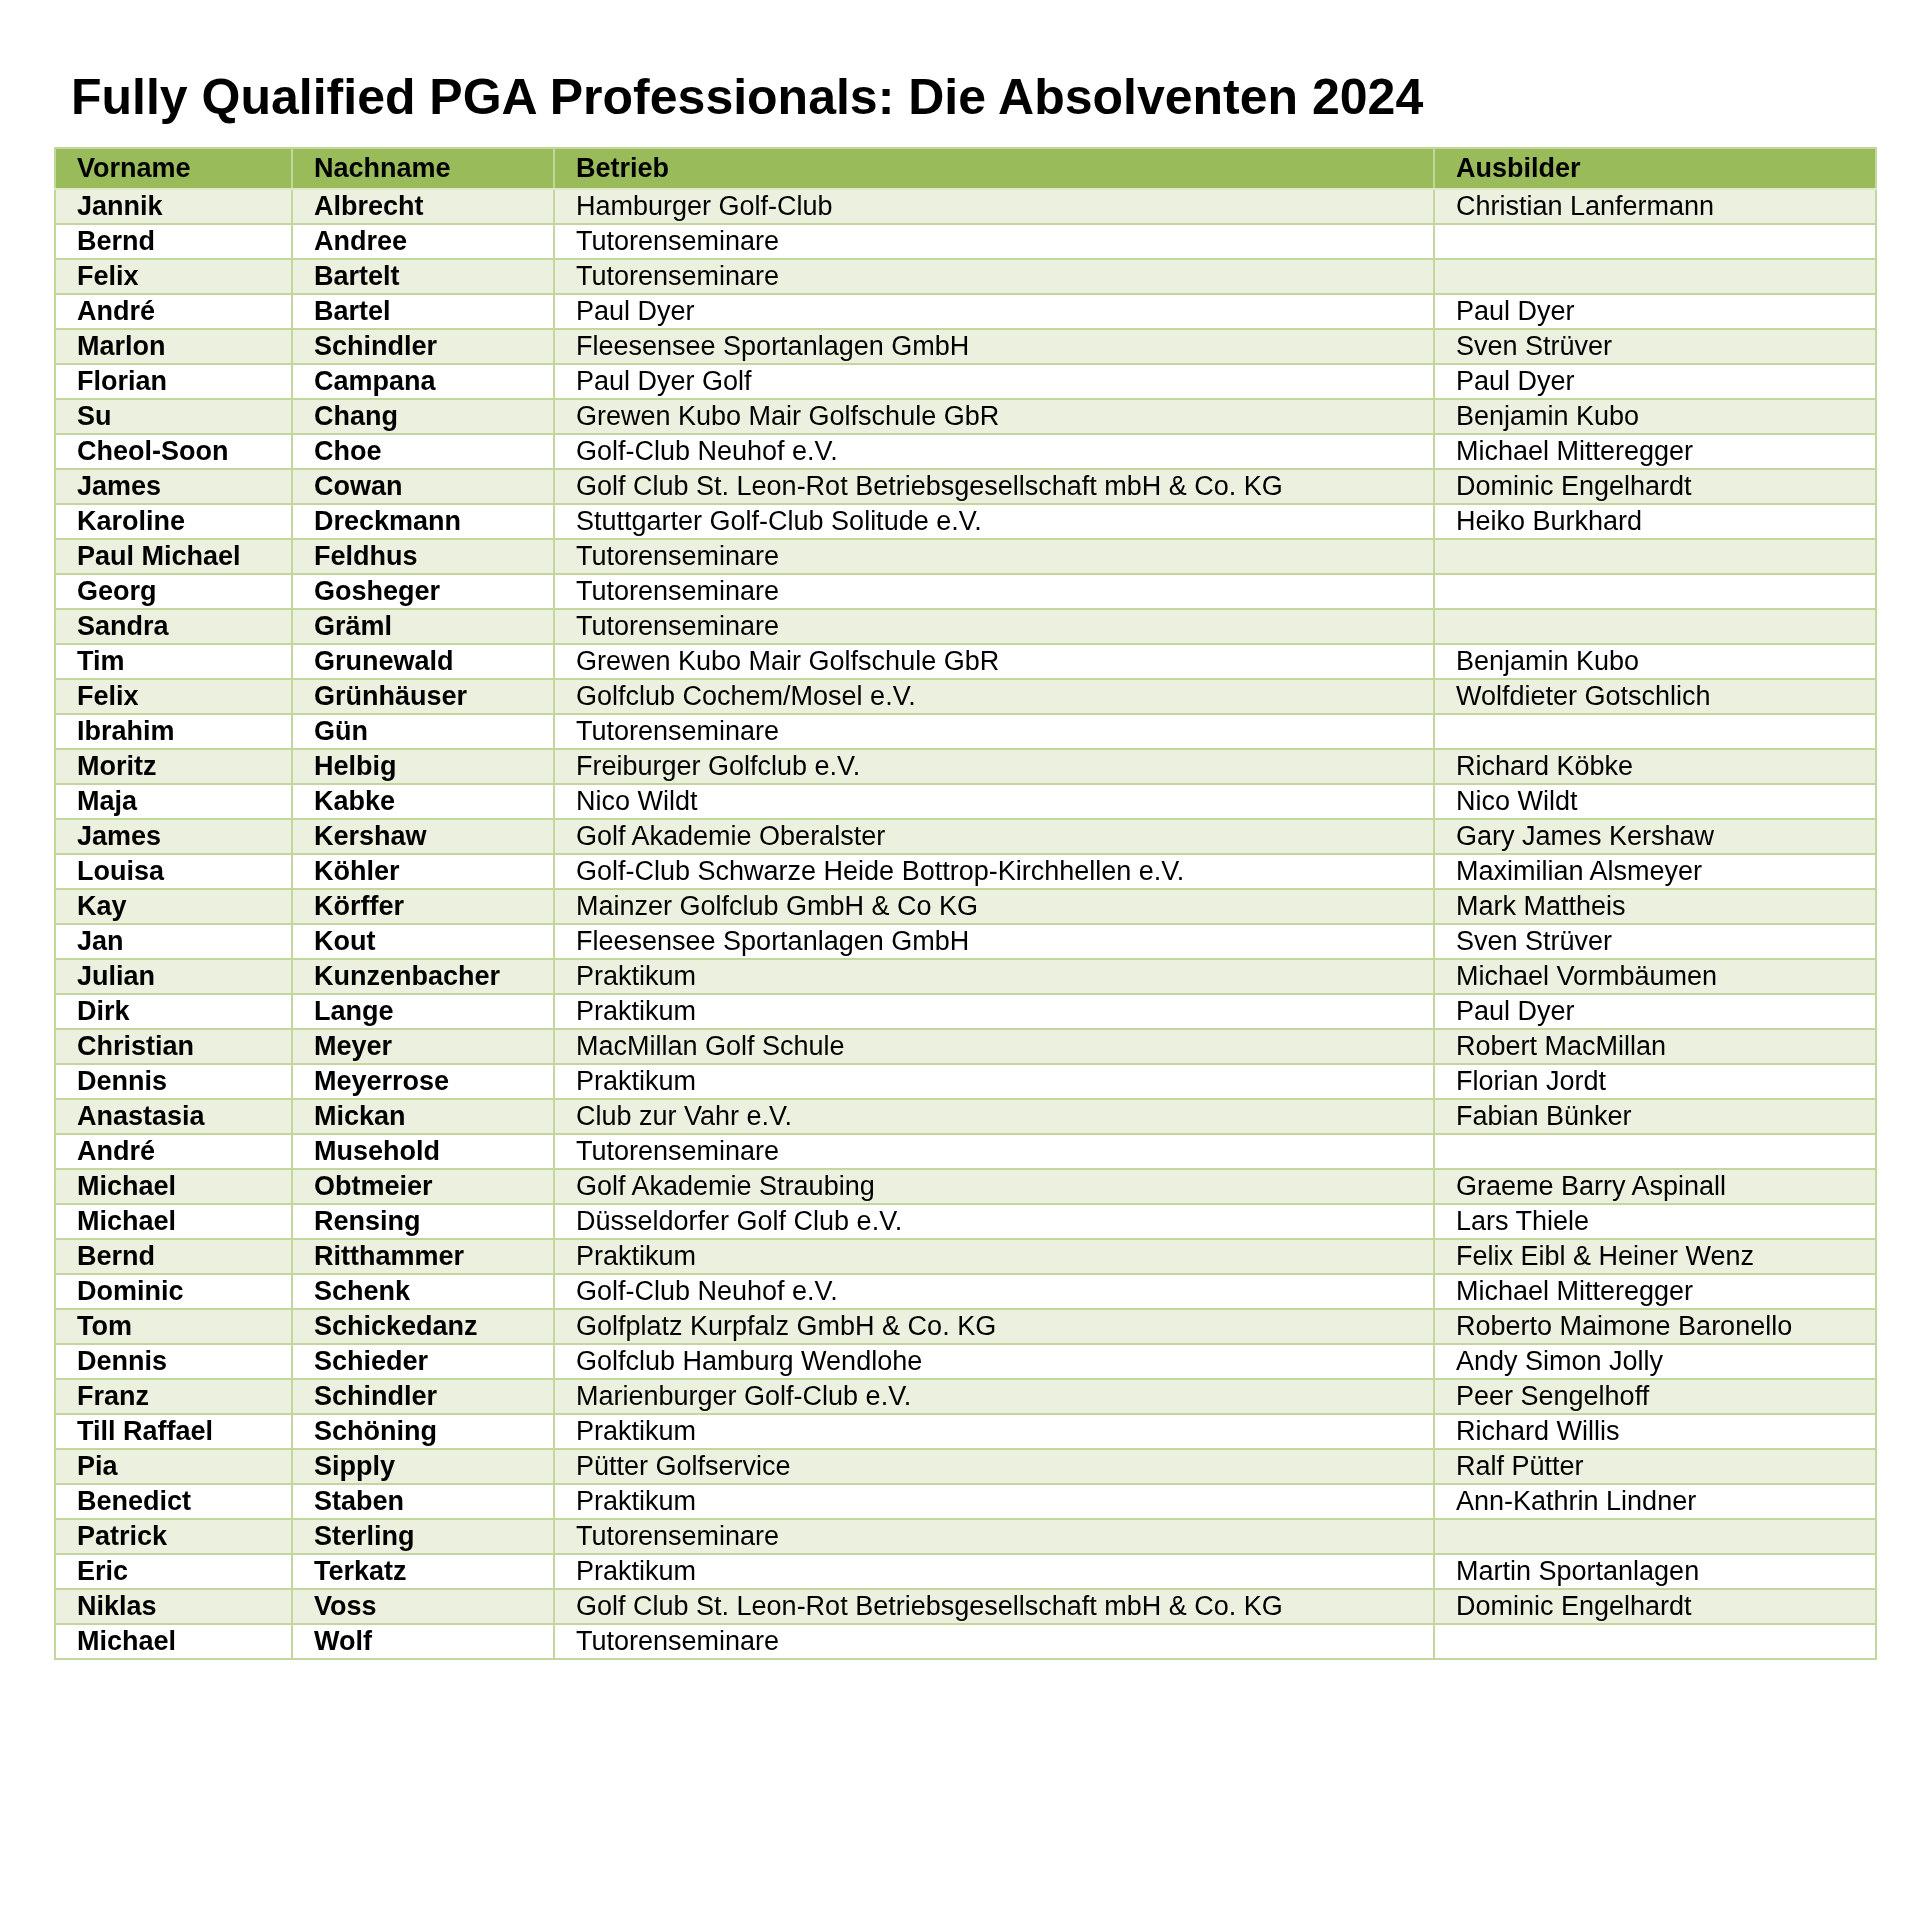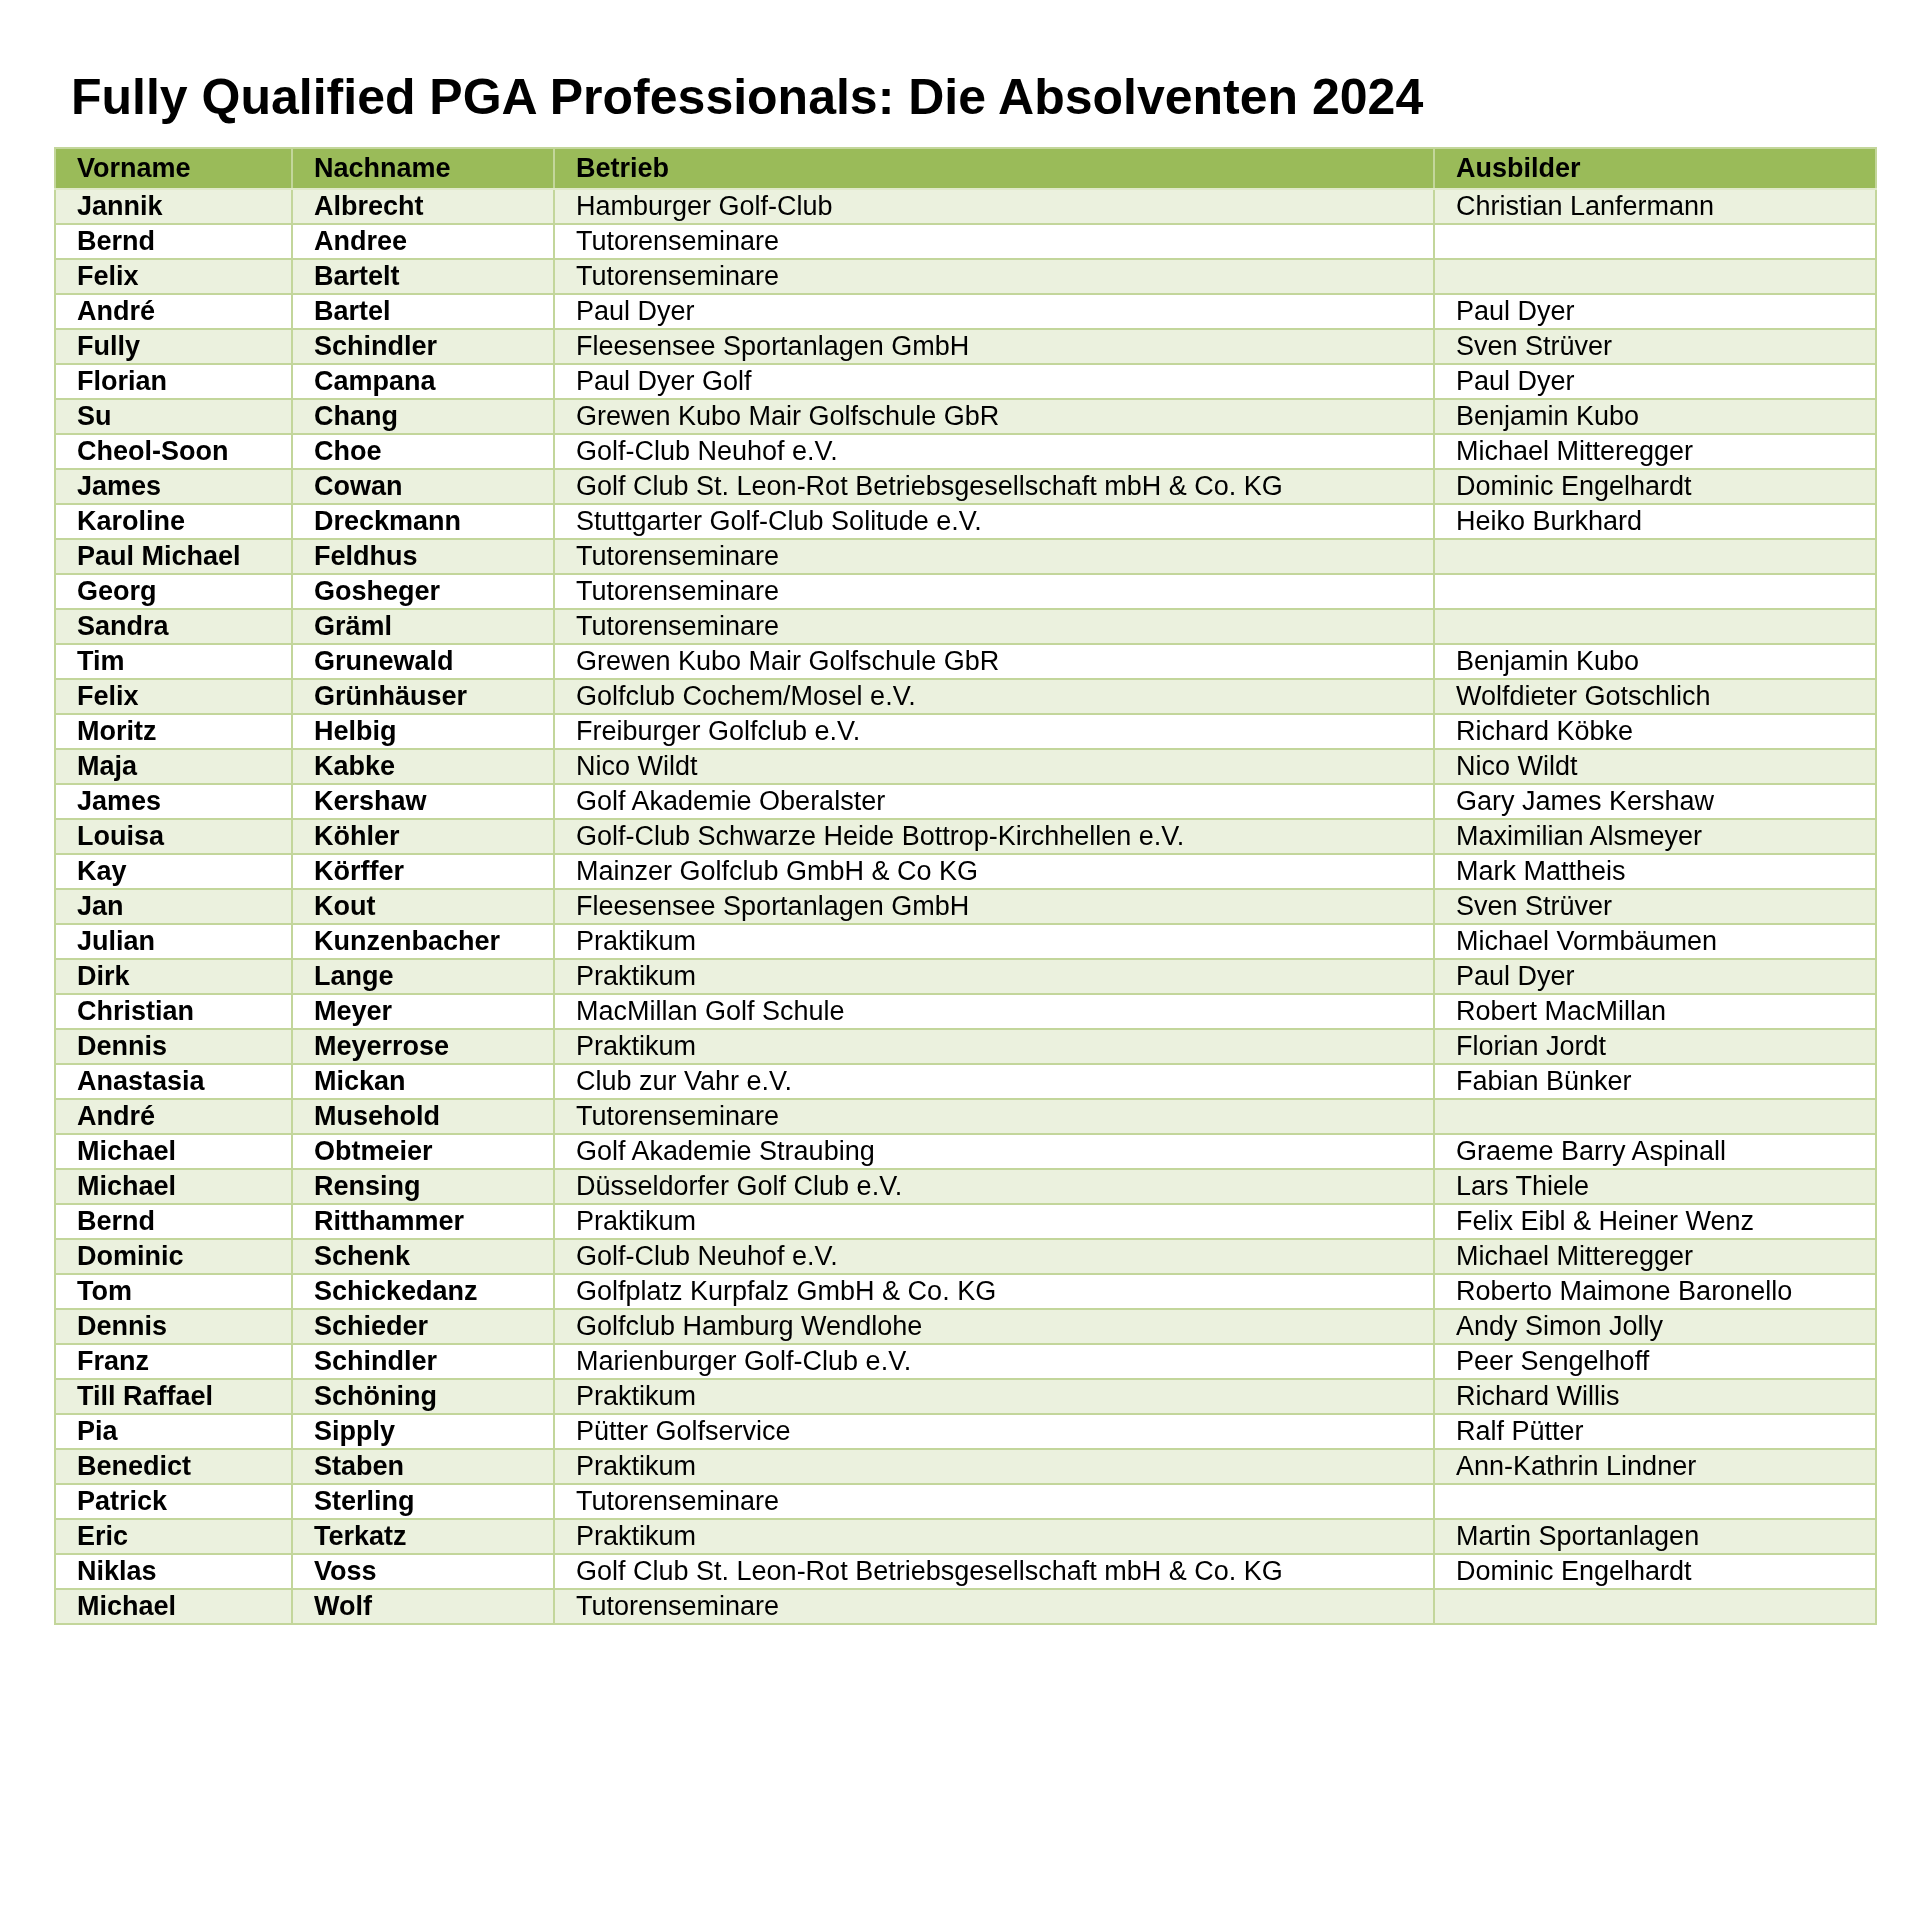--- a/index.html
+++ b/index.html
@@ -109,21 +109,21 @@
           <td>Tutorenseminare</td>
           <td></td>
         </tr>
         <tr>
           <td>André</td>
           <td>Bartel</td>
           <td>Paul Dyer</td>
           <td>Paul Dyer</td>
         </tr>
         <tr>
-          <td>Fully</td>
+          <td>Marlon</td>
           <td>Schindler</td>
           <td>Fleesensee Sportanlagen GmbH</td>
           <td>Sven Strüver</td>
         </tr>
         <tr>
           <td>Florian</td>
           <td>Campana</td>
           <td>Paul Dyer Golf</td>
           <td>Paul Dyer</td>
         </tr>
@@ -175,20 +175,26 @@
           <td>Grewen Kubo Mair Golfschule GbR</td>
           <td>Benjamin Kubo</td>
         </tr>
         <tr>
           <td>Felix</td>
           <td>Grünhäuser</td>
           <td>Golfclub Cochem/Mosel e.V.</td>
           <td>Wolfdieter Gotschlich</td>
         </tr>
         <tr>
+          <td>Ibrahim</td>
+          <td>Gün</td>
+          <td>Tutorenseminare</td>
+          <td></td>
+        </tr>
+        <tr>
           <td>Moritz</td>
           <td>Helbig</td>
           <td>Freiburger Golfclub e.V.</td>
           <td>Richard Köbke</td>
         </tr>
         <tr>
           <td>Maja</td>
           <td>Kabke</td>
           <td>Nico Wildt</td>
           <td>Nico Wildt</td>

